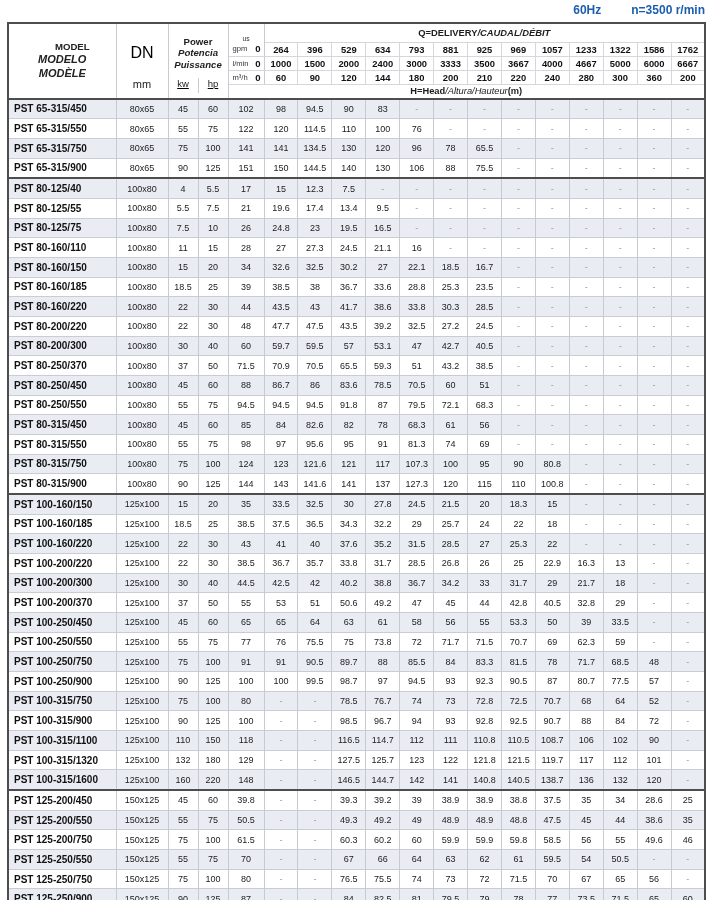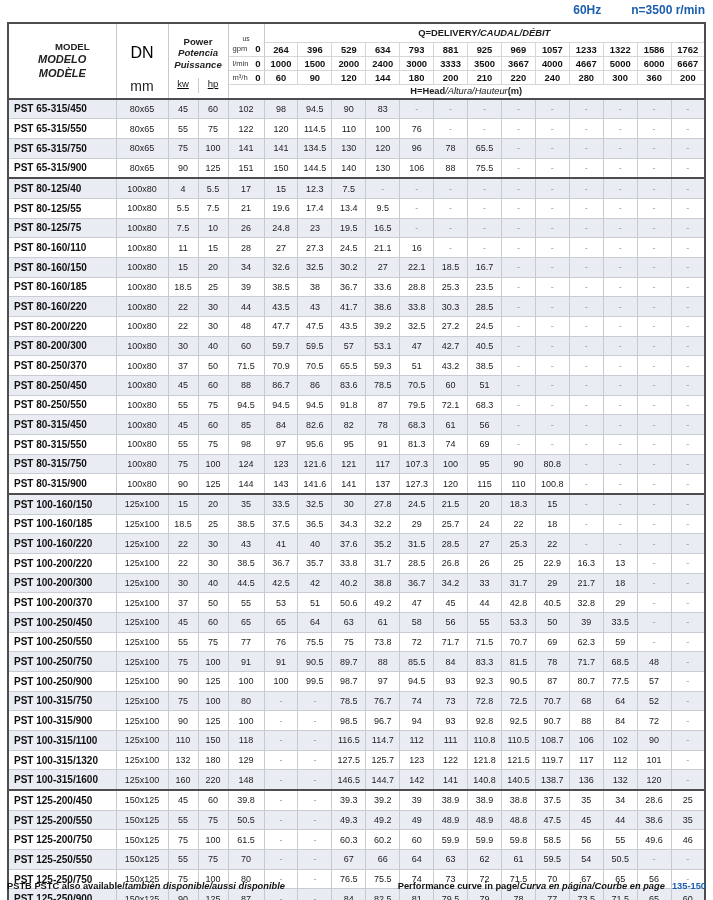--- a/index.html
+++ b/index.html
@@ -16,21 +16,21 @@
   col.c-model{width:108px;}col.c-dn{width:52px;}col.c-kw{width:30px;}col.c-hp{width:30px;}col.c-q0{width:36px;}
 
   thead th{padding:0;background:#fff;font-weight:normal;vertical-align:middle;}
   thead{border-bottom:2px solid #4d4d4d;}
   .hr th{height:13px;}
   th.model-h,th.dn-h,th.pow-h{border-right:1px solid #c6cad1;}
   .model-h .mh1{font-weight:bold;font-size:9.6px;color:#222;padding-left:20px;}
   .model-h .mh2{font-weight:bold;font-style:italic;font-size:11px;color:#222;line-height:1.3;}
   .stack{display:flex;flex-direction:column;height:64px;}
   .grow{flex:1;display:flex;flex-direction:column;align-items:center;justify-content:center;}
-  .ub{height:15px;font-size:14px;color:#222;}
+  .ub{height:15px;font-size:11px;color:#222;}
   .ph1{font-weight:bold;font-size:9.6px;color:#222;text-align:center;}
   .ph2{font-weight:bold;font-style:italic;font-size:9.6px;color:#222;line-height:1.25;}
   .kwhp{height:15px;display:flex;text-decoration:underline;}
   .kwhp span{flex:1;font-size:9.5px;color:#222;}
   .kwhp span:first-child{border-right:1px solid #c6cad1;}
 
   th.ucell{border-right:1px solid #c6cad1;border-bottom:1px solid #d4d7dc;text-align:left;}
   th.ucell .inner{display:flex;align-items:center;justify-content:space-between;padding:0 3px 0 4px;}
   .ul{font-size:7.6px;color:#333;}
   .z{font-weight:bold;font-size:9.6px;color:#111;}
@@ -1007,22 +1007,14 @@
           <td class="num">78</td>
           <td class="num">77</td>
           <td class="num">73.5</td>
           <td class="num">71.5</td>
           <td class="num">65</td>
           <td class="num">60</td>
         </tr>
       </tbody>
   </table>
 
-  <div class="footer">
-    <div>
-      <span>PSTB PSTC also available/</span><i>también disponible/aussi disponible</i>
-    </div>
-    <div>
-      <span>Performance curve in page/</span><i>Curva en página/Courbe en page</i><span class="pages">135-150</span>
-    </div>
-  </div>
 
 </div>
 
 </body></html>

